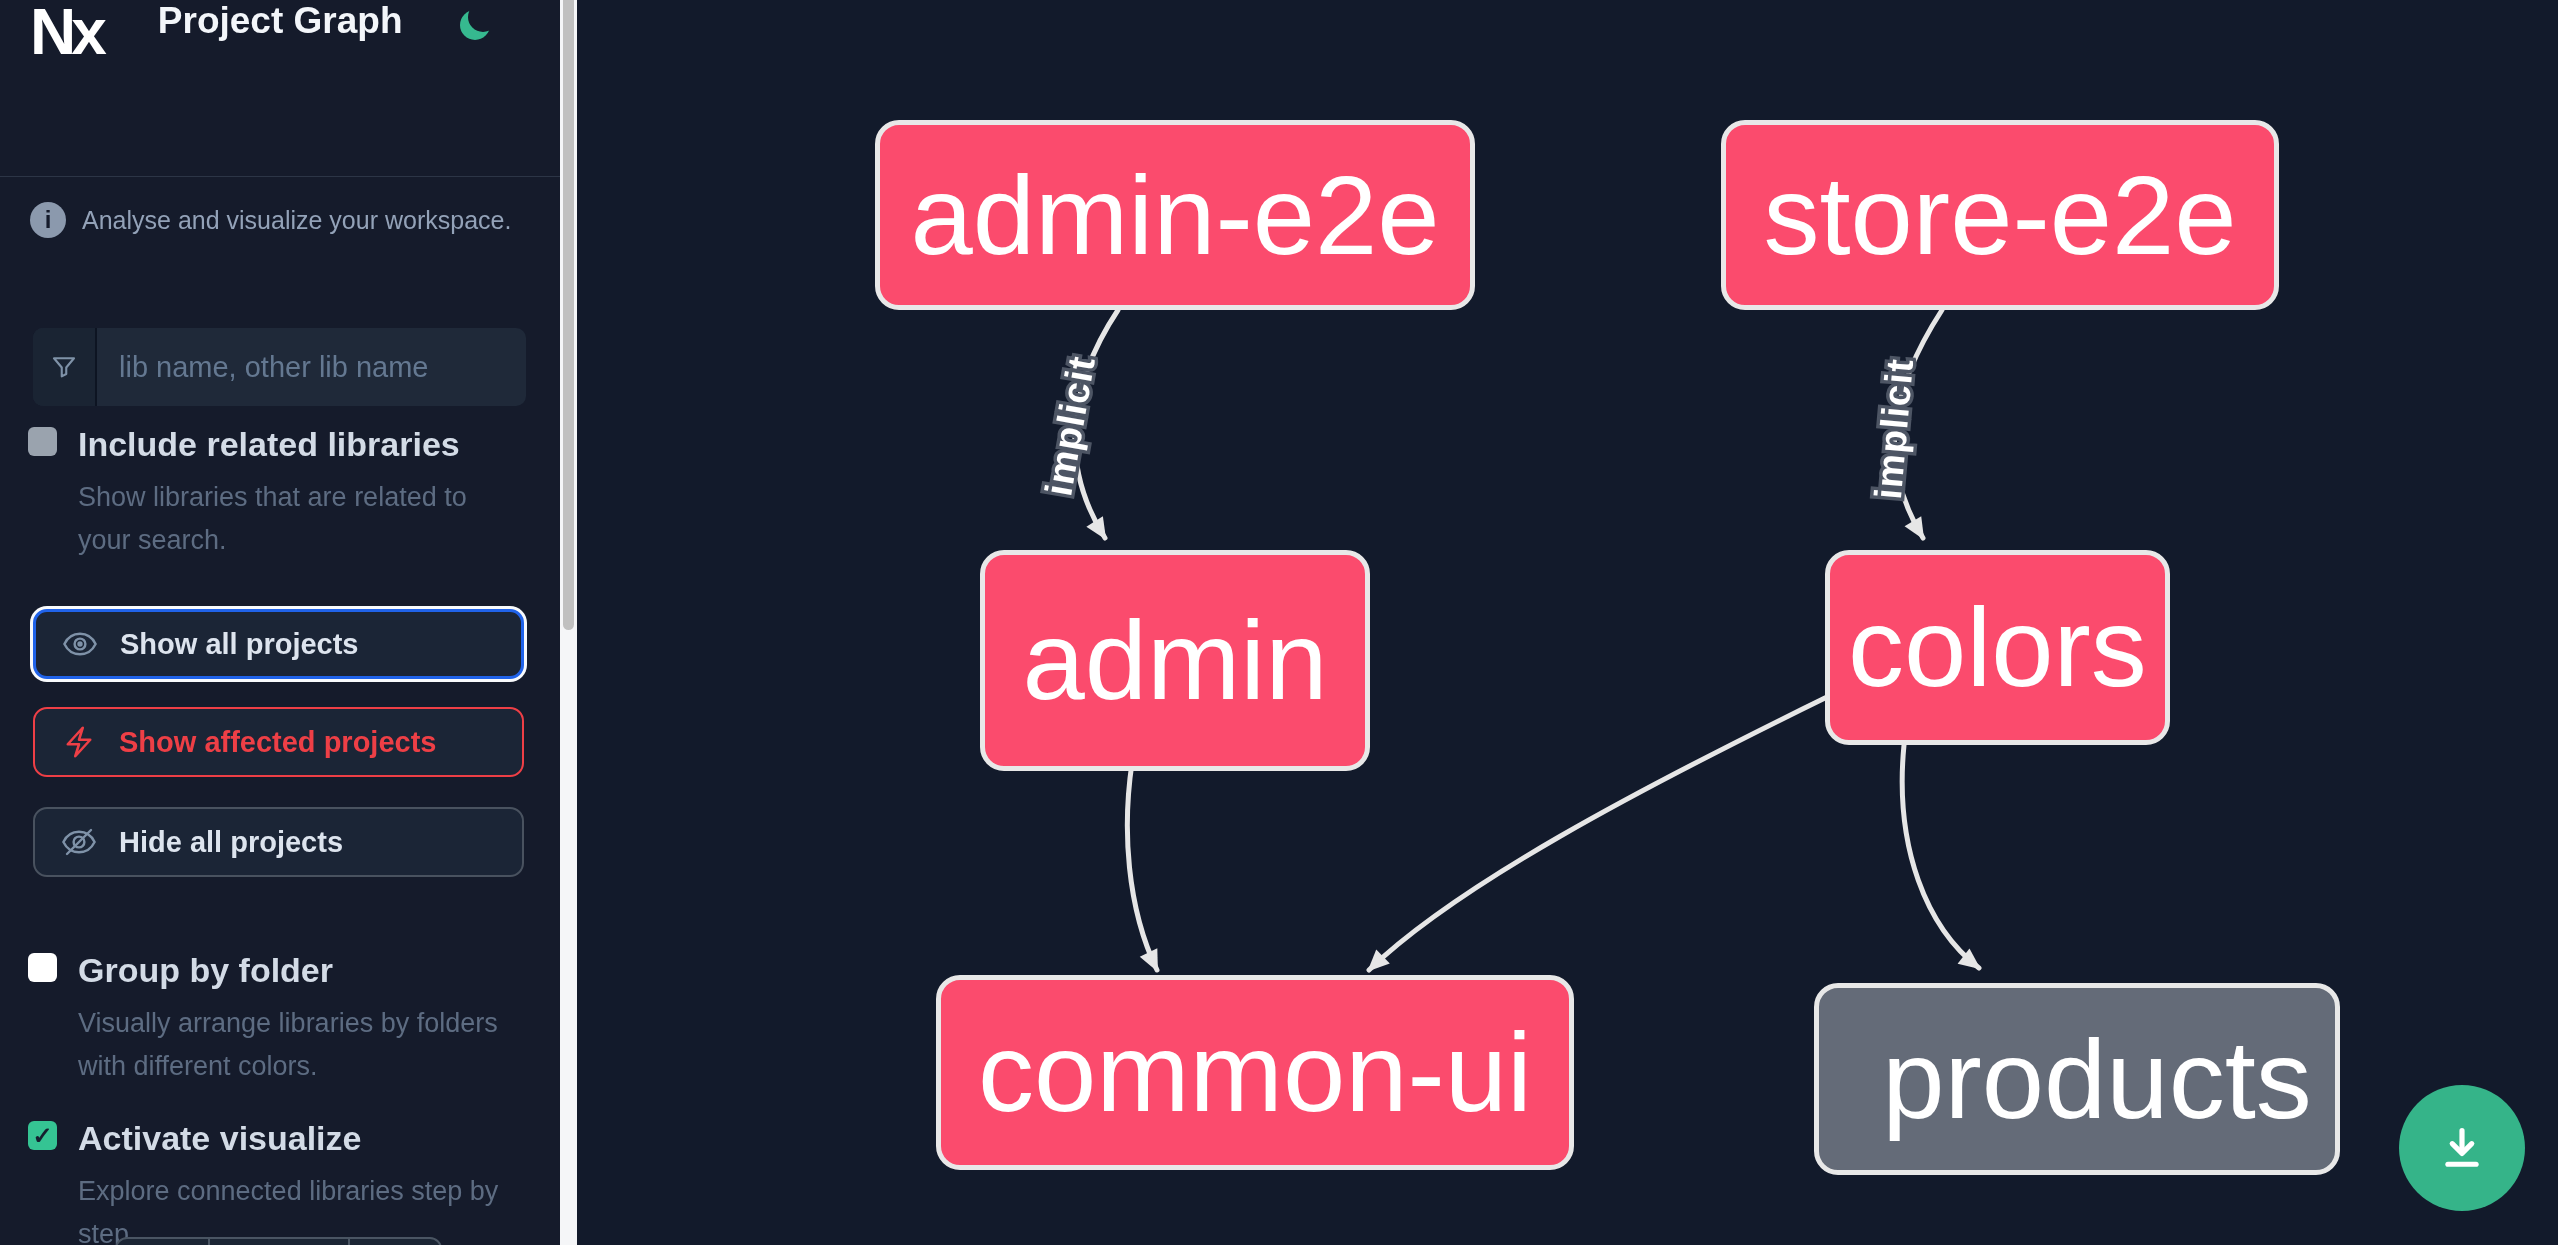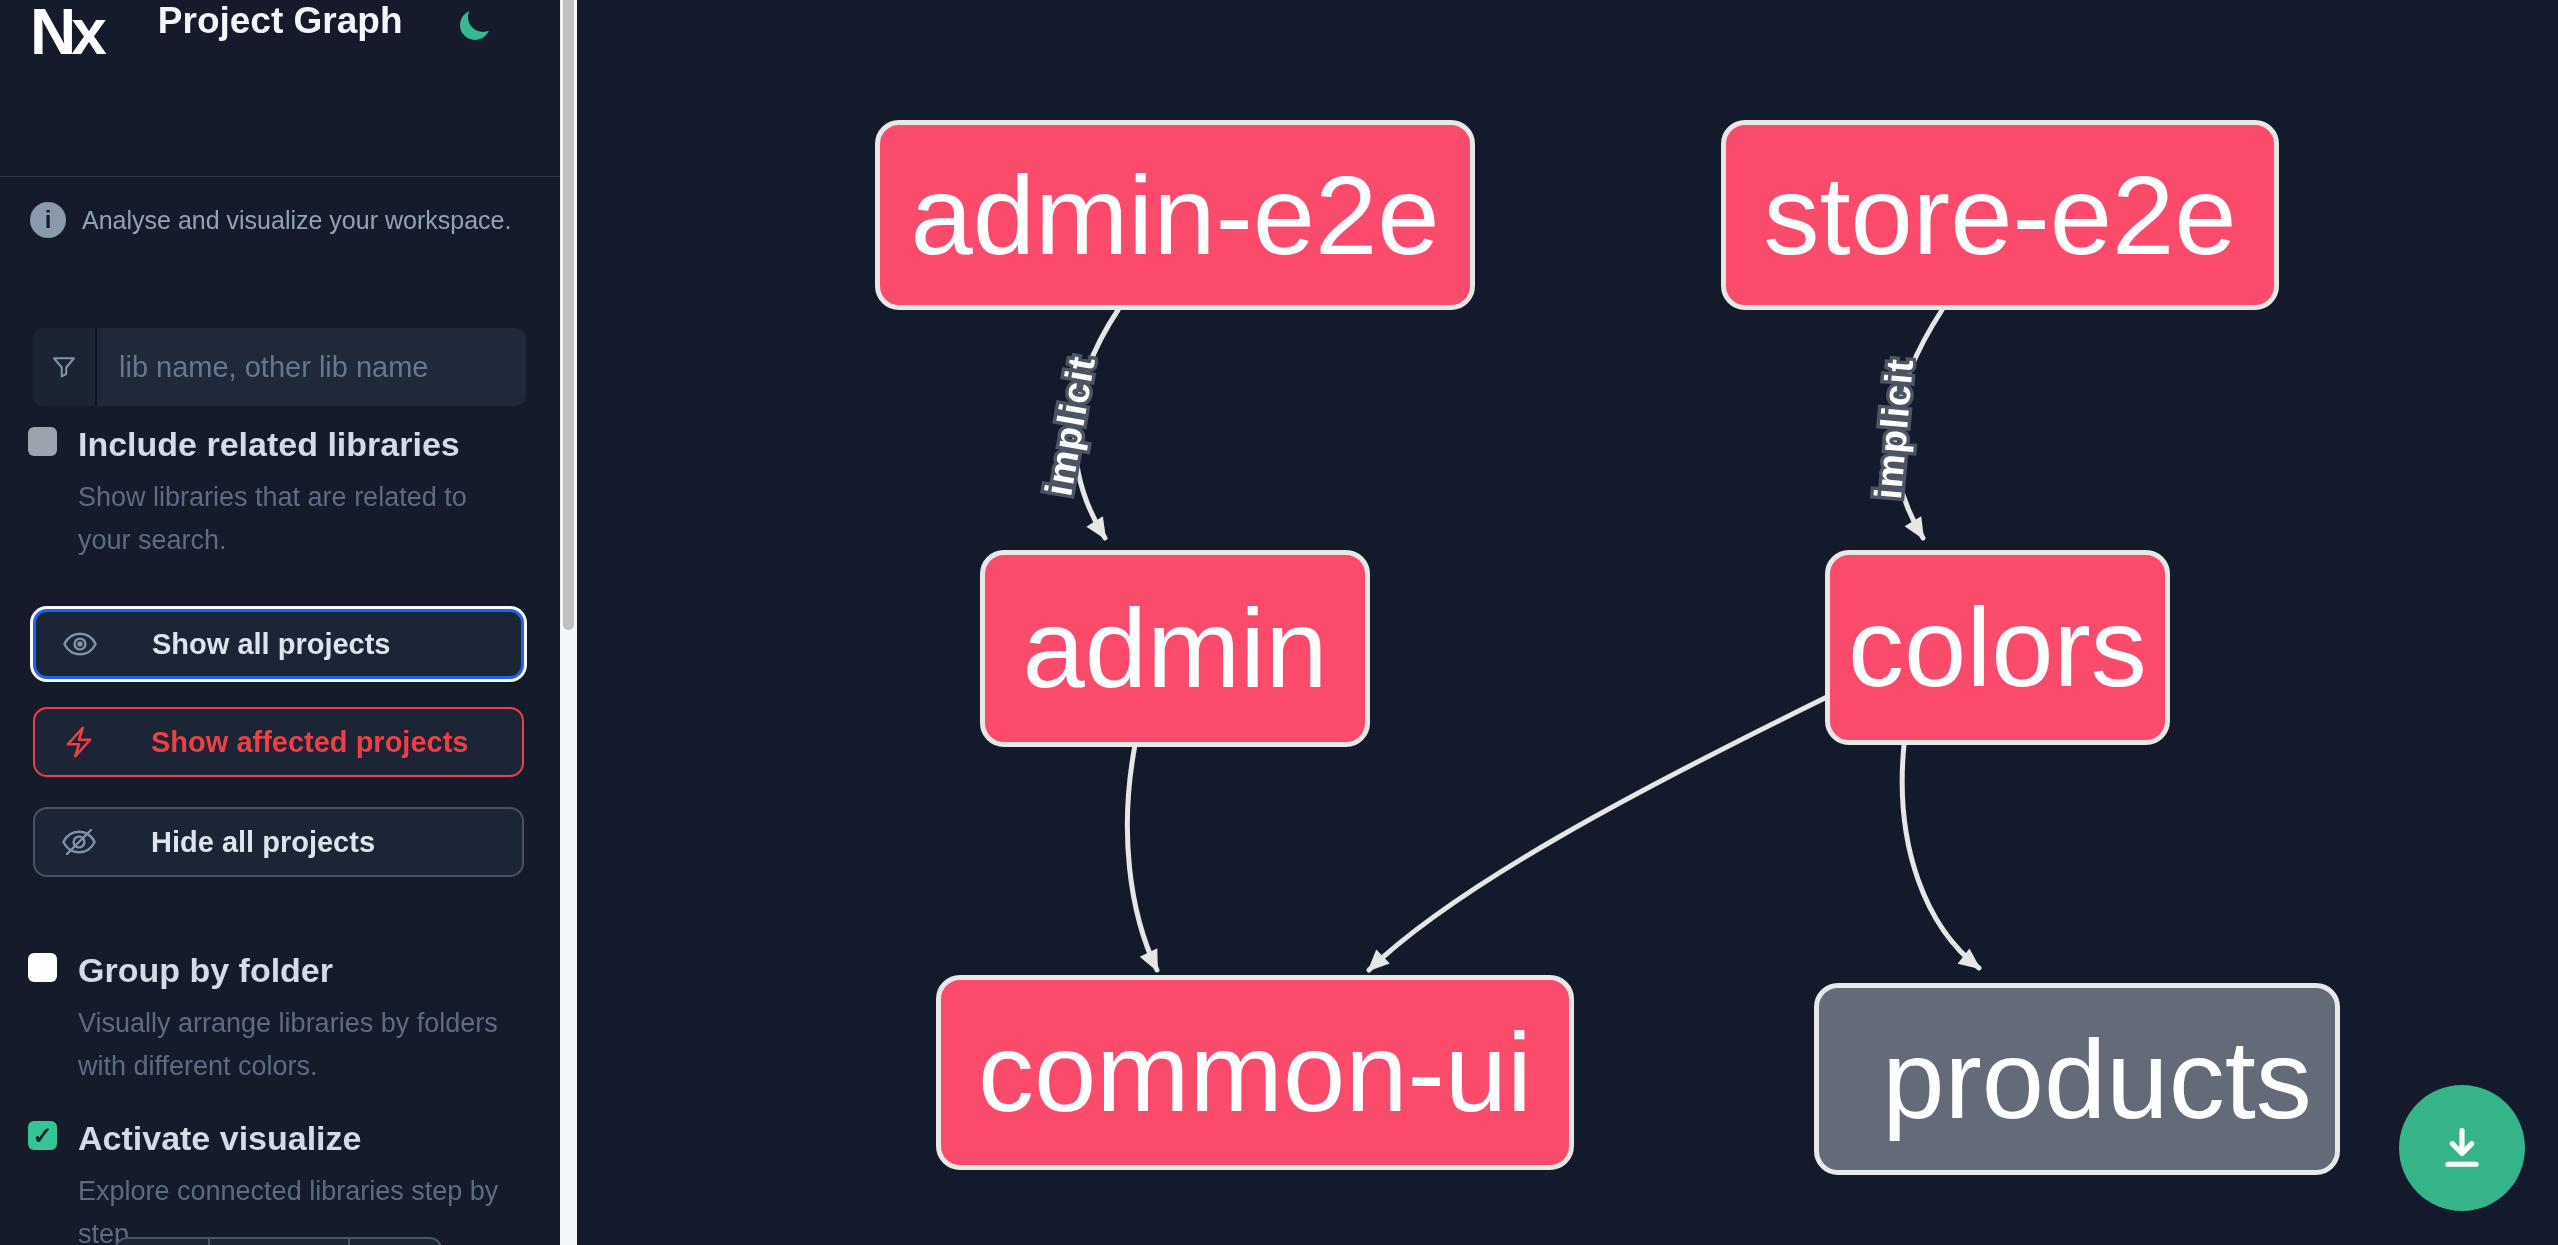--- a/index.html
+++ b/index.html
@@ -39,21 +39,21 @@
   .cb-box.disabled { background:#9aa3ae; }
   .cb-box.unchecked { background:#ffffff; }
   .cb-box.checked { background:#35c493; color:#15202f; font-size:24px; font-weight:800;
     display:flex; align-items:center; justify-content:center; }
   .cb-label { margin-left:50px; color:#d3dbe6; font-size:34px; font-weight:700; }
   .cb-desc { margin-left:50px; margin-top:12px; color:#5d6c82; font-size:27px;
     line-height:43px; max-width:430px; }
 
   .sb-btn { position:absolute; left:33px; width:491px; height:70px; border-radius:14px;
     background:#1b2536; display:flex; align-items:center; padding:0 26px;
-    font-size:29px; font-weight:700; color:#dde4ee; cursor:pointer;gap:32px; }
+    font-size:29px; font-weight:700; color:#dde4ee; cursor:pointer; }
   .sb-btn .bicon { width:36px; height:36px; margin-right:22px; flex:none; }
   .sb-btn.focused { border:3px solid #2063ea; box-shadow:0 0 0 3px #f8fafc; }
   .sb-btn.affected { border:2px solid #ee3f46; color:#ee3f46; }
   .sb-btn.plain { border:2px solid #49525f; }
 
   .stepper { position:absolute; left:115px; top:1237px; width:327px; height:60px;
     border:2px solid #4a5563; border-radius:12px; background:#1b2534; display:flex; }
   .stepper .seg { height:100%; border-right:2px solid #4a5563; }
   .stepper .seg:last-child { border-right:none; }
 
@@ -178,21 +178,21 @@
       <path d="M 1327 745 C 1317 848, 1350 928, 1402 968" marker-end="url(#arrow)"></path>
     </g>
     <g font-family="Liberation Sans, sans-serif" font-size="38" font-weight="bold" fill="#ffffff" stroke="#4d5564" stroke-width="7" paint-order="stroke" text-anchor="middle" letter-spacing="1">
       <text transform="translate(506,428) rotate(-80)">implicit</text>
       <text transform="translate(1330,430) rotate(-85)">implicit</text>
     </g>
   </svg>
 
   <div class="node affected" style="left:298px; top:120px; width:600px; height:190px;">admin-e2e</div>
   <div class="node affected" style="left:1144px; top:120px; width:558px; height:190px;">store-e2e</div>
-  <div class="node affected" style="left:403px; top:550px; width:390px; height:197px;">admin</div>
+  <div class="node affected" style="left:403px; top:550px; width:390px; height:221px;">admin</div>
   <div class="node affected" style="left:1248px; top:550px; width:345px; height:195px;">colors</div>
   <div class="node affected" style="left:359px; top:975px; width:638px; height:195px;">common-ui</div>
   <div class="node plain" style="left:1237px; top:983px; width:526px; height:192px;padding-left:40px;">products</div>
 
   <div class="fab">
     <svg width="52" height="52" viewBox="0 0 24 24" fill="none" stroke="#ffffff" stroke-width="2.4" stroke-linecap="round" stroke-linejoin="round">
       <line x1="12" y1="4" x2="12" y2="14"></line>
       <polyline points="7.5,10 12,14.5 16.5,10"></polyline>
       <line x1="5.5" y1="19.5" x2="18.5" y2="19.5"></line>
     </svg>

